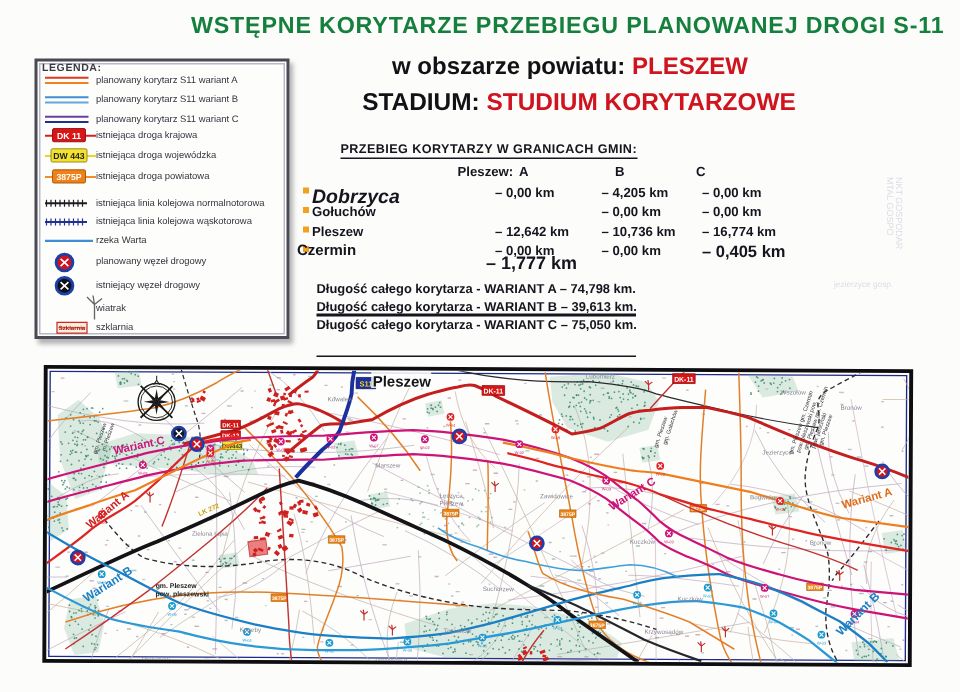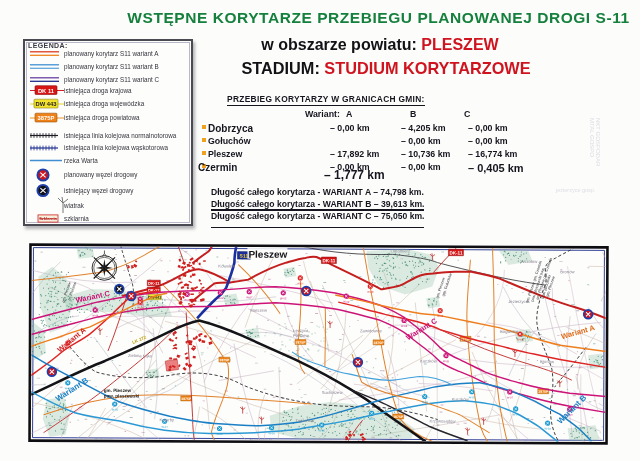--- a/index.html
+++ b/index.html
@@ -89,54 +89,54 @@
 <circle cx="15" cy="151.5" r="5.6" fill="#101018" stroke="#1d3faa" stroke-width="1.9"></circle>
     <path d="M12.4 149.1 L17.6 153.9 M17.6 149.1 L12.4 153.9" stroke="#fff" stroke-width="1.1"></path>
 <path d="M35 174 L35 164 M35 164 L30 159 M35 164 L40 160 M35 164 L34 158" stroke="#666" stroke-width="0.9" fill="none"></path>
 <rect x="10" y="175.9" width="20" height="7.2" fill="#f5efdc" stroke="#d02020" stroke-width="0.8"></rect>
     <text x="20" y="181.3" font-size="4" font-weight="bold" fill="#b01818" text-anchor="middle">Szklarnia</text>
     <path d="M11 179.5 H29" stroke="#b01818" stroke-width="0.5"></path>
 </svg>
 
 <div class="abs b dk" style="left:227px;top:94px;font-size:8.4px;letter-spacing:0.3px;border-bottom:1.2px solid #15151f;padding-bottom:1px;">PRZEBIEG  KORYTARZY  W  GRANICACH  GMIN:</div>
 
-<div class="abs b dk" style="left:305px;top:108.5px;font-size:8.8px;">Wariant:</div>
+<div class="abs b dk" style="left:305px;top:108.5px;font-size:8.8px;">Pleszew:</div>
 <div class="abs b dk" style="left:346px;top:108.5px;font-size:8.8px;">A</div>
 <div class="abs b dk" style="left:410px;top:108.5px;font-size:8.8px;">B</div>
 <div class="abs b dk" style="left:464px;top:108.5px;font-size:8.8px;">C</div>
 
 <div class="abs" style="left:201.5px;top:124.7px;width:4.2px;height:4.2px;background:#f0a21e;"></div>
-<div class="abs b dk" style="left:208px;top:122.5px;font-size:10px;">Dobrzyca</div>
+<div class="abs b dk" style="left:208px;top:122.5px;font-size:13px;font-style:italic;">Dobrzyca</div>
 <div class="abs b dk" style="left:330px;top:122.5px;font-size:8.8px;">–  0,00 km</div>
 <div class="abs b dk" style="left:401px;top:122.5px;font-size:8.8px;">–  4,205 km</div>
 <div class="abs b dk" style="left:468px;top:122.5px;font-size:8.8px;">–  0,00 km</div>
 
 <div class="abs" style="left:201.5px;top:137.7px;width:4.2px;height:4.2px;background:#f0a21e;"></div>
 <div class="abs b dk" style="left:208px;top:135.5px;font-size:8.8px;">Gołuchów</div>
 <div class="abs b dk" style="left:324px;top:135.5px;font-size:12px;margin-top:32px;">–  1,777 km</div>
 <div class="abs b dk" style="left:401px;top:135.5px;font-size:8.8px;">–  0,00 km</div>
 <div class="abs b dk" style="left:468px;top:135.5px;font-size:8.8px;">–  0,00 km</div>
 
 <div class="abs" style="left:201.5px;top:150.7px;width:4.2px;height:4.2px;background:#f0a21e;"></div>
 <div class="abs b dk" style="left:208px;top:148.5px;font-size:8.8px;">Pleszew</div>
-<div class="abs b dk" style="left:330px;top:148.5px;font-size:8.8px;">–  17,892 km</div>
+<div class="abs b dk" style="left:330px;top:148.5px;font-size:8.8px;">–  12,642 km</div>
 <div class="abs b dk" style="left:401px;top:148.5px;font-size:8.8px;">–  10,736 km</div>
 <div class="abs b dk" style="left:468px;top:148.5px;font-size:8.8px;">–  16,774 km</div>
 
 <div class="abs" style="left:201.5px;top:163.7px;width:4.2px;height:4.2px;background:#f0a21e;"></div>
 <div class="abs b dk" style="left:198px;top:161.5px;font-size:10px;">Czermin</div>
 <div class="abs b dk" style="left:330px;top:161.5px;font-size:8.8px;">–  0,00 km</div>
 <div class="abs b dk" style="left:401px;top:161.5px;font-size:8.8px;">–  0,00 km</div>
 <div class="abs b dk" style="left:468px;top:161.5px;font-size:11px;">–  0,405 km</div>
 
 <div class="abs b dk" style="left:211px;top:186.5px;font-size:8.6px;border-bottom:1.1px solid #15151f;padding-bottom:13px;white-space:nowrap;">Długość całego korytarza - WARIANT A  –  74,798 km.</div>
 
 <div class="abs b dk" style="left:211px;top:198.7px;font-size:8.6px;border-bottom:1.1px solid #15151f;padding-bottom:0.5px;white-space:nowrap;">Długość całego korytarza - WARIANT B  –  39,613 km.</div>
 
-<div class="abs b dk" style="left:211px;top:210.9px;font-size:8.6px;border-bottom:1.1px solid #15151f;padding-bottom:6px;white-space:nowrap;">Długość całego korytarza - WARIANT C  –  75,050 km.</div>
+<div class="abs b dk" style="left:211px;top:210.9px;font-size:8.6px;border-bottom:1.1px solid #15151f;padding-bottom:16px;white-space:nowrap;">Długość całego korytarza - WARIANT C  –  75,050 km.</div>
 
 <div class="abs" style="left:601px;top:118px;font-size:6px;color:#a49cc0;opacity:0.35;transform:rotate(90deg);transform-origin:0 0;white-space:nowrap;">NKT GOSPODAR<br>MTAL GOSPO</div>
 <div class="abs" style="left:556px;top:187px;font-size:5.5px;color:#b8b2c8;opacity:0.45;white-space:nowrap;">jezierzyce gosp.</div>
 
 <svg class="abs" style="left:0;top:1.5px;transform:rotate(0.28deg);transform-origin:318px 342px;" width="640" height="461" viewBox="0 0 640 461">
 <defs>
       <clipPath id="mapclip">
         <rect x="31.5" y="245.5" width="574" height="193"></rect>
       </clipPath>
     </defs>

